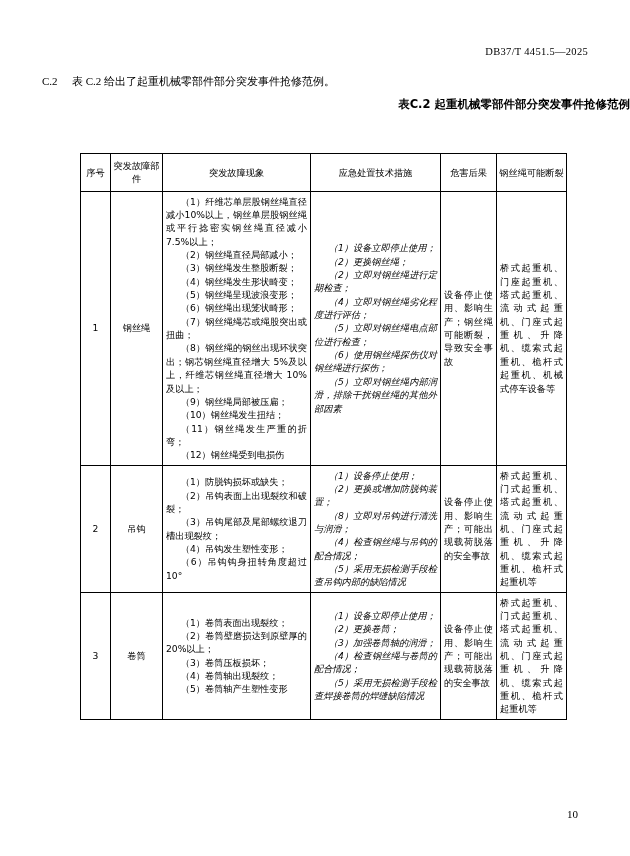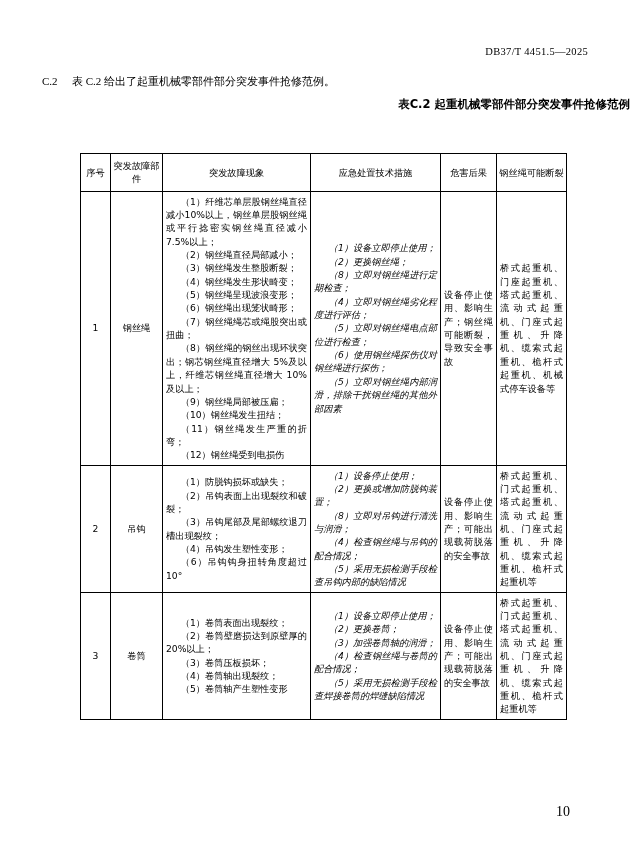--- a/index.html
+++ b/index.html
@@ -104,22 +104,22 @@
     text-align: justify;
     font-style: italic;
   }
   .harm div, .type div {
     text-indent: 0;
     text-align: justify;
   }
   .pageno {
     position: absolute;
     bottom: 36px;
-    right: 60px;
-    font-size: 14px;
+    right: 52px;
+    font-size: 11px;
     font-family: "Liberation Serif", serif;
   }
 </style>
 </head>
 <body>
 
 <div class="page">
 
   <div class="header-line">DB37/T 4451.5—2025</div>
 
@@ -166,21 +166,21 @@
             <div>（9）钢丝绳局部被压扁；</div>
             <div>（10）钢丝绳发生扭结；</div>
             <div>（11）钢丝绳发生严重的折弯；</div>
             <div>（12）钢丝绳受到电损伤</div>
           </div>
         </td>
         <td class="just">
           <div class="linelist meas">
             <div>（1）设备立即停止使用；</div>
             <div>（2）更换钢丝绳；</div>
-            <div>（8）立即对钢丝绳进行定期检查；</div>
+            <div>（2）立即对钢丝绳进行定期检查；</div>
             <div>（4）立即对钢丝绳劣化程度进行评估；</div>
             <div>（5）立即对钢丝绳电点部位进行检查；</div>
             <div>（6）使用钢丝绳探伤仪对钢丝绳进行探伤；</div>
             <div>（5）立即对钢丝绳内部润滑，排除干扰钢丝绳的其他外部因素</div>
           </div>
         </td>
         <td class="just">
           <div class="linelist harm">
             <div>设备停止使用、影响生产；钢丝绳可能断裂，导致安全事故</div>
           </div>

